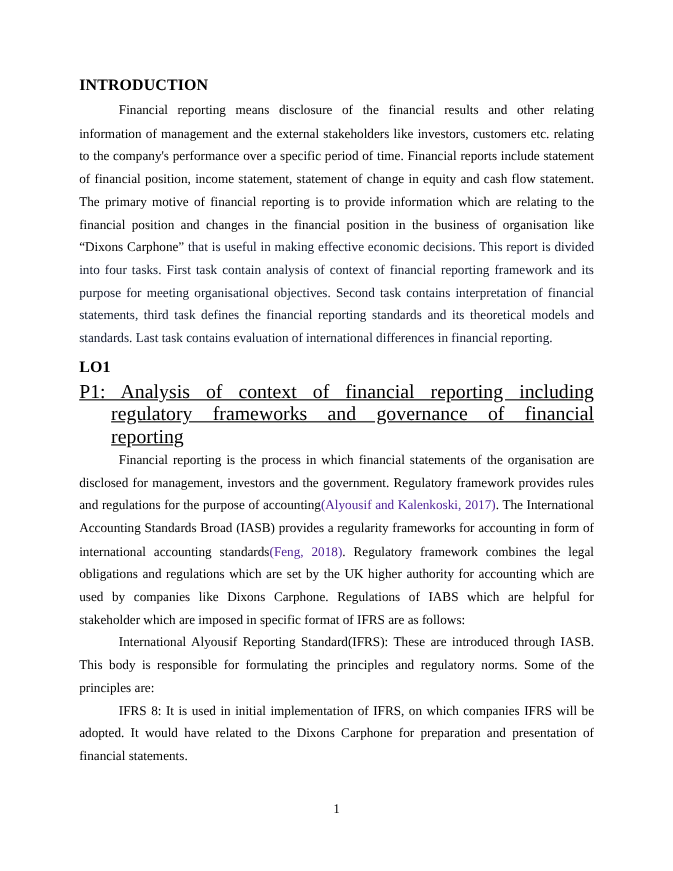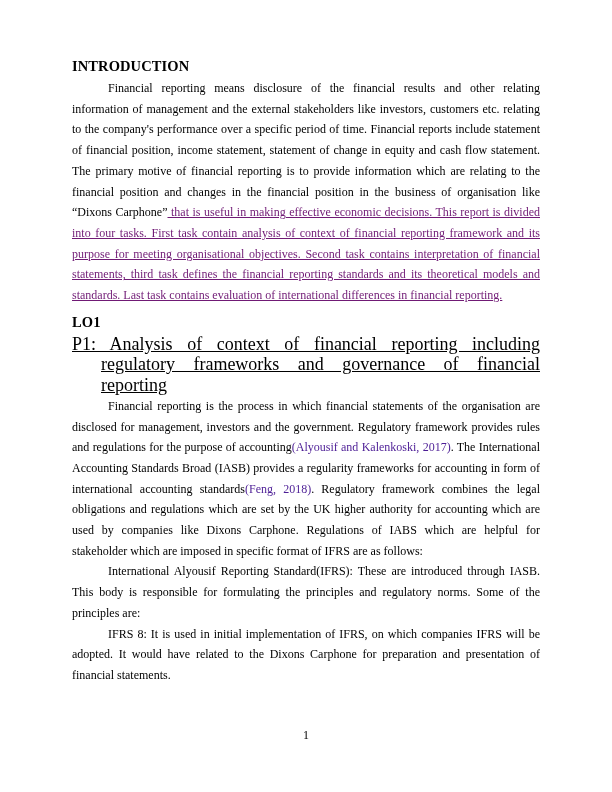--- a/index.html
+++ b/index.html
@@ -11,38 +11,38 @@
       width: 612px;
       height: 792px;
       position: relative;
       overflow: hidden;
       font-family: "Liberation Serif", "DejaVu Serif", serif;
       color: #000000;
     }
     .page {
       position: absolute;
       left: 72px;
-      top: 56px;
+      top: 68px;
       width: 468px;
     }
     .h1 {
       font-weight: bold;
       font-size: 14.5px;
       line-height: 20px;
       margin: 0 0 2px 0;
       letter-spacing: 0.1px;
     }
     .p {
       font-size: 12px;
       line-height: 20.7px;
       text-align: justify;
       margin: 0;
     }
     .indent { text-indent: 36px; }
-    .gray { color: #701a75; text-decoration: underline; }
+    .gray { color: #0f172a; }
     .cite { color: #4c1d95; }
     .b { font-weight: normal; }
     .sub {
       font-size: 18px;
       line-height: 20.7px;
       text-align: justify;
       text-decoration: underline;
       padding-left: 29px;
       text-indent: -29px;
       margin: 0;

